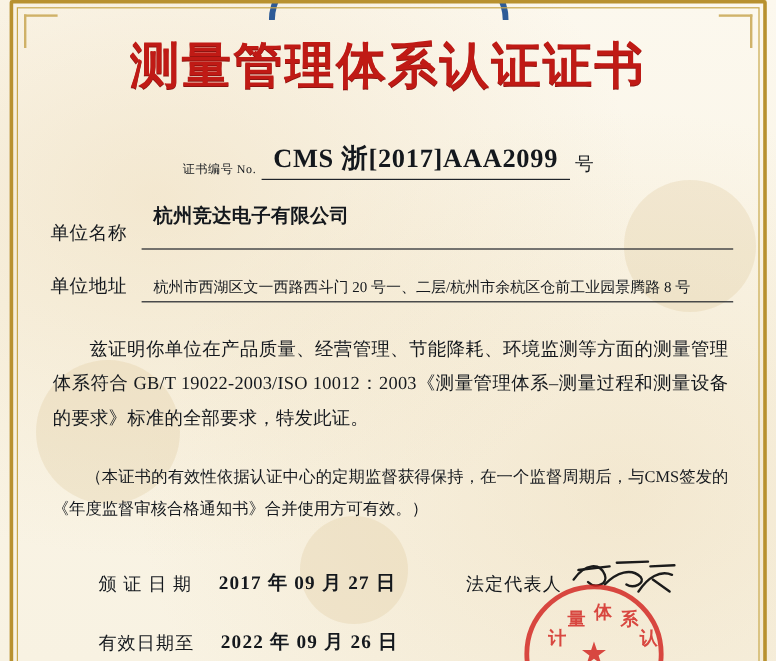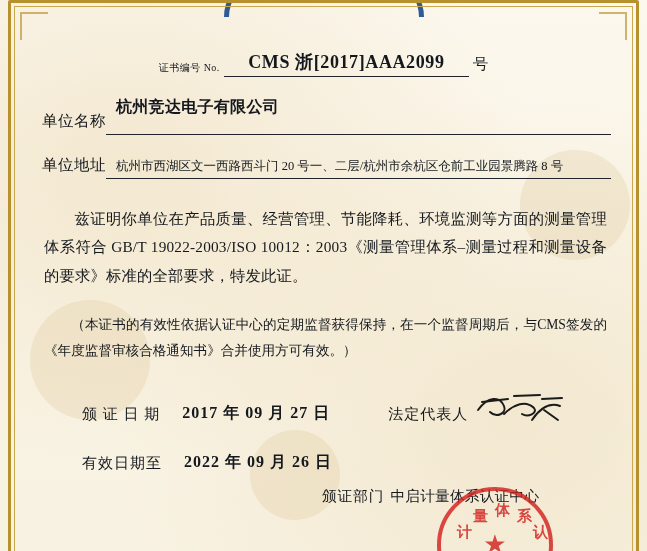--- a/index.html
+++ b/index.html
@@ -103,40 +103,41 @@
     margin-top: 6px;
   }
   .cert-no-label {
     font-size: 10px;
     padding-bottom: 2px;
     letter-spacing: .5px;
   }
   .cert-no-value {
     font-family: "Liberation Serif", serif;
     font-weight: bold;
-    font-size: 18px;
+    font-size: 22px;
     letter-spacing: .6px;
     border-bottom: 1px solid #20242a;
     padding: 0 10px 2px 10px;
     margin: 0 4px;
     min-width: 225px;
     text-align: center;
   }
   .cert-no-suffix {
     font-size: 15.5px;
     padding-bottom: 2px;
   }
 
   
   .field-row {
     display: flex;
     align-items: flex-end;
     margin-top: 20px;
     padding-left: 20px;
     padding-right: 14px;
+    gap: 12px;
   }
   .field-label {
     font-size: 15.5px;
     color: #14181d;
     white-space: nowrap;
     padding-bottom: 3px;
     letter-spacing: .5px;
   }
   .field-value {
     flex: 1;
@@ -292,20 +293,21 @@
   <div class="wm" style="left:250px;top:430px;width:90px;height:90px;"></div>
 
   <div class="top-arc"></div>
   <div class="border-outer"></div>
   <div class="border-inner"></div>
   <div class="corner tl"></div>
   <div class="corner tr"></div>
 
   <div class="content">
 
+    <div class="title">测量管理体系认证证书</div>
 
     <div class="spacer-1"></div>
 
     <div class="cert-no-row">
       <span class="cert-no-label">证书编号 No.</span>
       <span class="cert-no-value">CMS 浙[2017]AAA2099</span>
       <span class="cert-no-suffix">号</span>
     </div>
 
     <div class="field-row">

